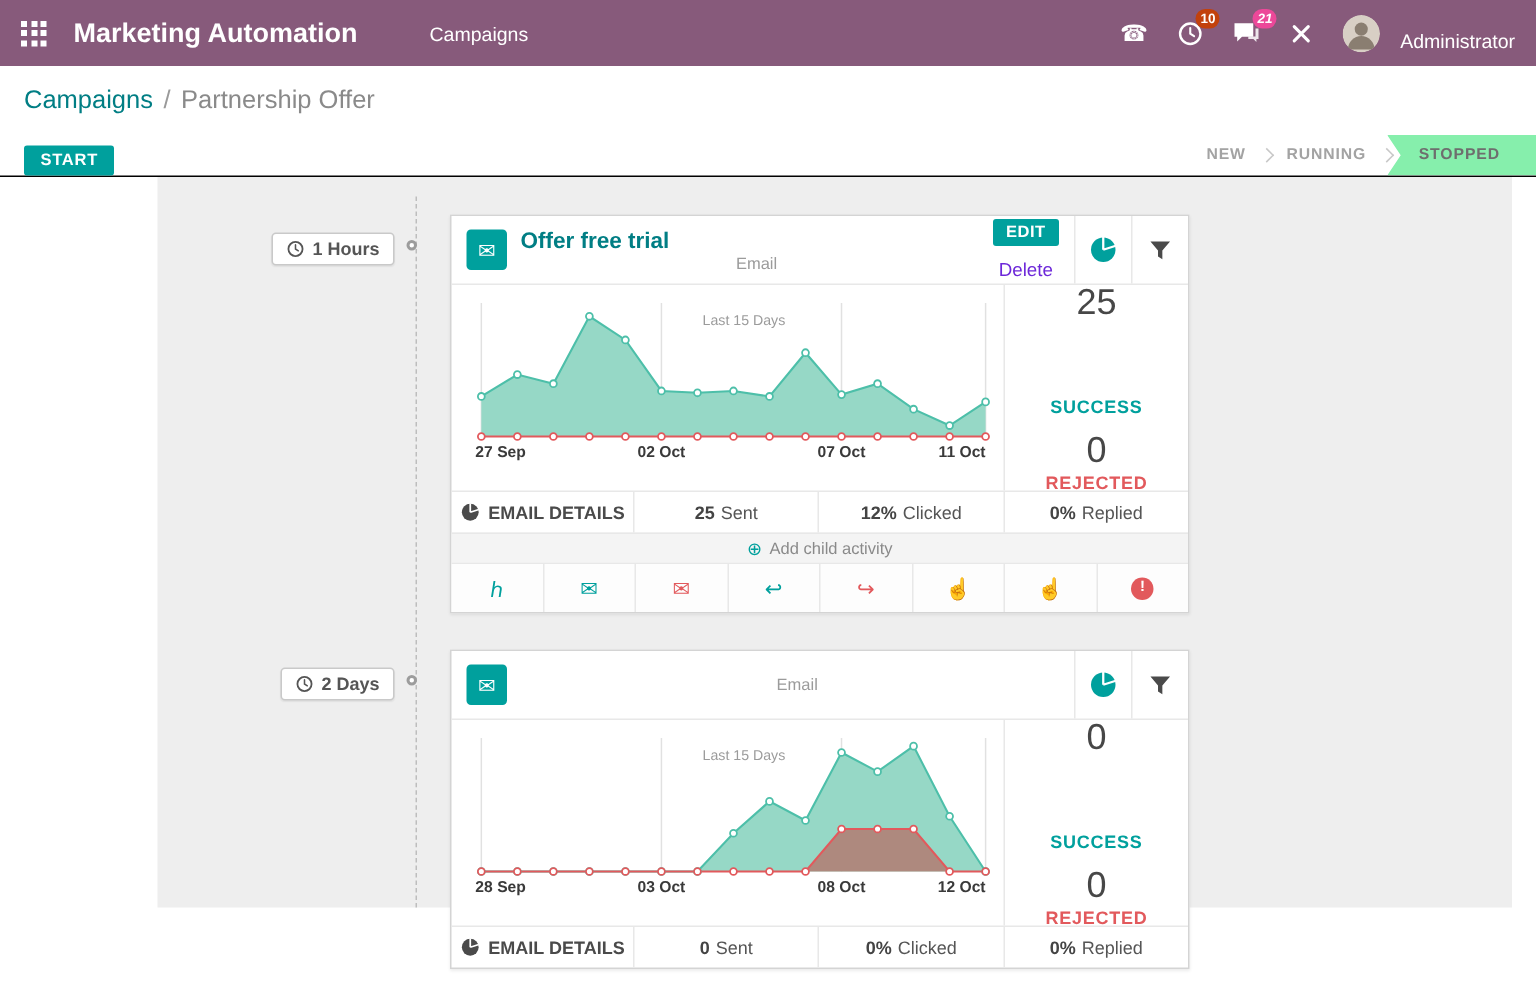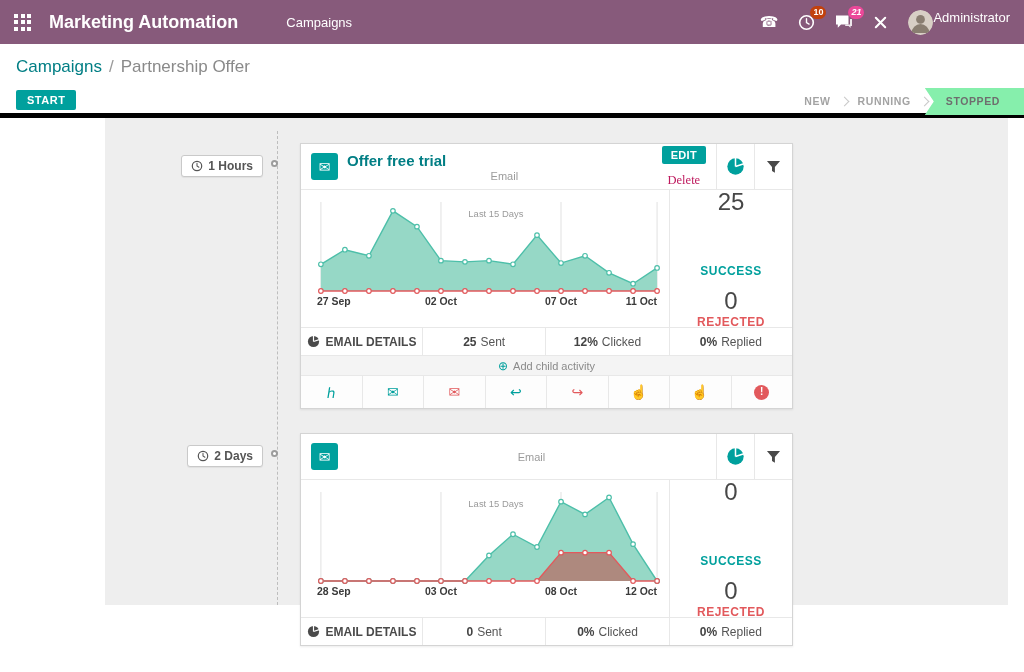--- a/index.html
+++ b/index.html
@@ -15,33 +15,33 @@
   .app-title { font-size:18px; font-weight:bold; cursor:pointer; }
   .top-menu { font-size:13px; margin-left:48px; cursor:pointer; }
   .top-right { margin-left:auto; display:flex; align-items:center; gap:20px; }
   .sys-icon { position:relative; cursor:pointer; display:flex; align-items:center;
     font-size:15px; color:#fff; }
   .o-badge { position:absolute; top:-8px; right:-11px; min-width:15px; height:13px;
     border-radius:7px; color:#fff; font-size:9px; font-weight:bold; line-height:13px;
     text-align:center; padding:0 3px; }
   .badge-red { background:#c2410c; }
   .badge-teal { background:#ec4899;font-style:italic; }
-  .user-menu { display:flex; align-items:flex-start; gap:0; cursor:pointer; font-size:13px; }
+  .user-menu { display:flex; align-items:flex-end; gap:13px; cursor:pointer; font-size:13px; }
   .avatar { width:25px; height:25px; border-radius:50%; overflow:hidden; display:block; }
 
   
   .crumb-bar { height:46px; background:#fff; display:flex; align-items:center;
     padding:0 16px; font-size:17px; }
   .crumb-parent { color:#017E84; cursor:pointer; text-decoration:none; }
   .crumb-sep { color:#9a9a9a; margin:0 7px; }
   .crumb-current { color:#8a8a8a; }
 
   
-  .toolbar { height:28px; background:#fff; border-bottom:5px solid #000000;
-    display:flex; align-items:flex-start; padding-left:16px; }
+  .toolbar { height:28px; background:#fff; border-bottom:1px solid #000000;
+    display:flex; align-items:flex-end; padding-left:16px; }
   .start-btn { background:#00A09D; color:#fff; border:none; font-size:11px;
     font-weight:bold; letter-spacing:.5px; padding:4px 11px; border-radius:2px;
     cursor:pointer; font-family:inherit; }
   .statusbar { margin-left:auto; display:flex; align-items:center; height:100%;
     font-size:10.5px; font-weight:bold; letter-spacing:.6px; color:#a3a3a3; }
   .status { padding:0 13px; line-height:27px; cursor:pointer; }
   .chev { width:7px; height:7px; border-top:1px solid #c8c8c8;
     border-right:1px solid #c8c8c8; transform:rotate(45deg); margin:0 -3px; }
   .status.active { background:#86efac; color:#6e6e6e; padding-left:21px; padding-right:24px;
     clip-path:polygon(0 0,100% 0,100% 100%,0 100%,9px 50%); }
@@ -70,21 +70,21 @@
     color:#fff; display:flex; align-items:center; justify-content:center;
     font-size:14px; margin-right:9px; flex:0 0 27px; }
   .titles { flex:1; min-width:0; }
   .card-title { font-size:15px; color:#017E84; font-weight:600; cursor:pointer;
     white-space:nowrap; overflow:hidden; }
   .card-sub { font-size:11px; color:#9b9b9b; margin-top:1px;text-align:center; }
   .hdr-actions { display:flex; align-items:center; gap:9px; margin-right:10px;flex-direction:column; }
   .edit-btn { background:#00A09D; color:#fff; border:none; font-size:11px;
     font-weight:bold; padding:3px 9px; border-radius:2px; cursor:pointer;
     font-family:inherit; letter-spacing:.3px; }
-  .delete-link { color:#be185d; font-size:12.5px; cursor:pointer; text-decoration:none;font-family:Liberation Serif, serif; }
+  .delete-link { color:#6d28d9; font-size:12.5px; cursor:pointer; text-decoration:none; }
   .hdr-cell { width:38px; height:45px; border-left:1px solid #e8e8e8; display:flex;
     align-items:center; justify-content:center; cursor:pointer; flex:0 0 38px; }
 
   .card-body { display:flex; height:137px; }
   .chart-wrap { flex:1; min-width:0; }
   .chart-wrap svg { width:100%; height:100%; display:block; }
   .stats-panel { width:123px; flex:0 0 123px; border-left:1px solid #e8e8e8;
     display:flex; flex-direction:column; align-items:center; justify-content:center;
     text-align:center; }
   .stat-big { font-size:24px; color:#474747; line-height:1.15; }

